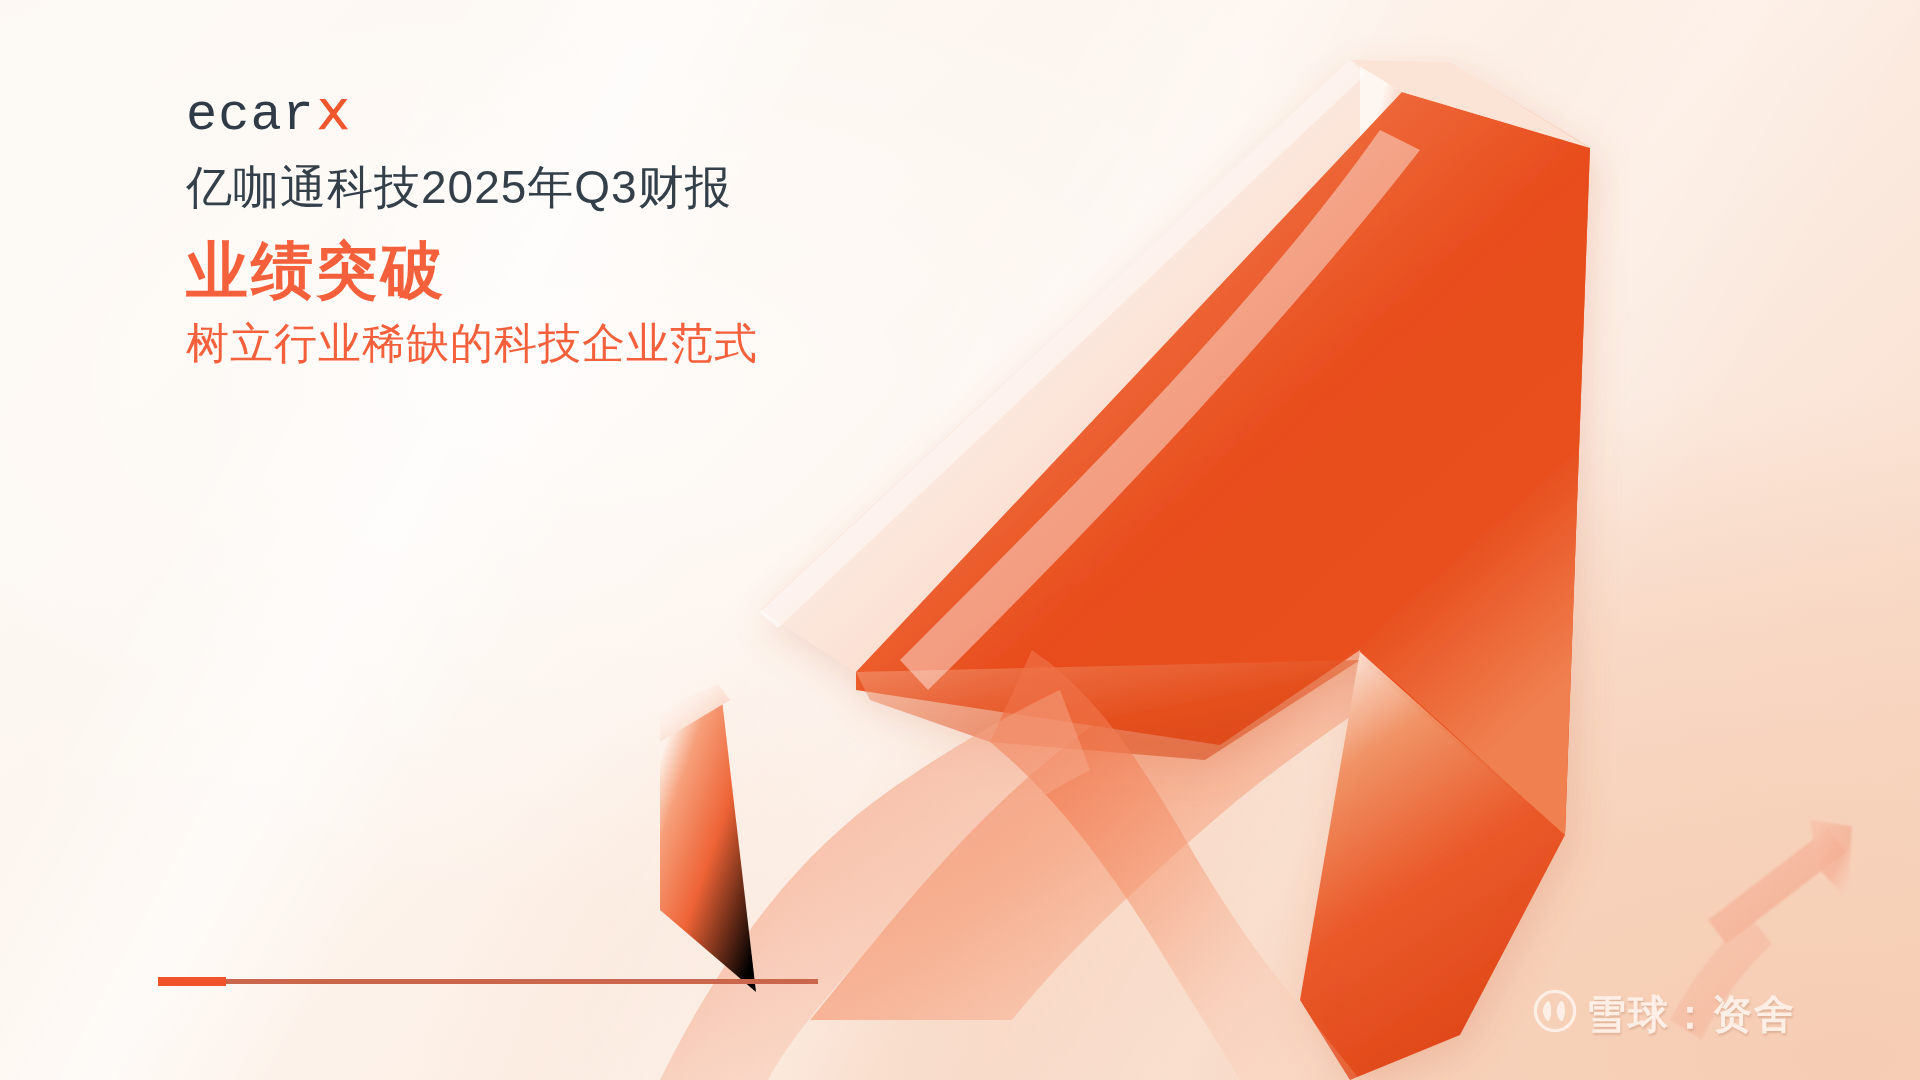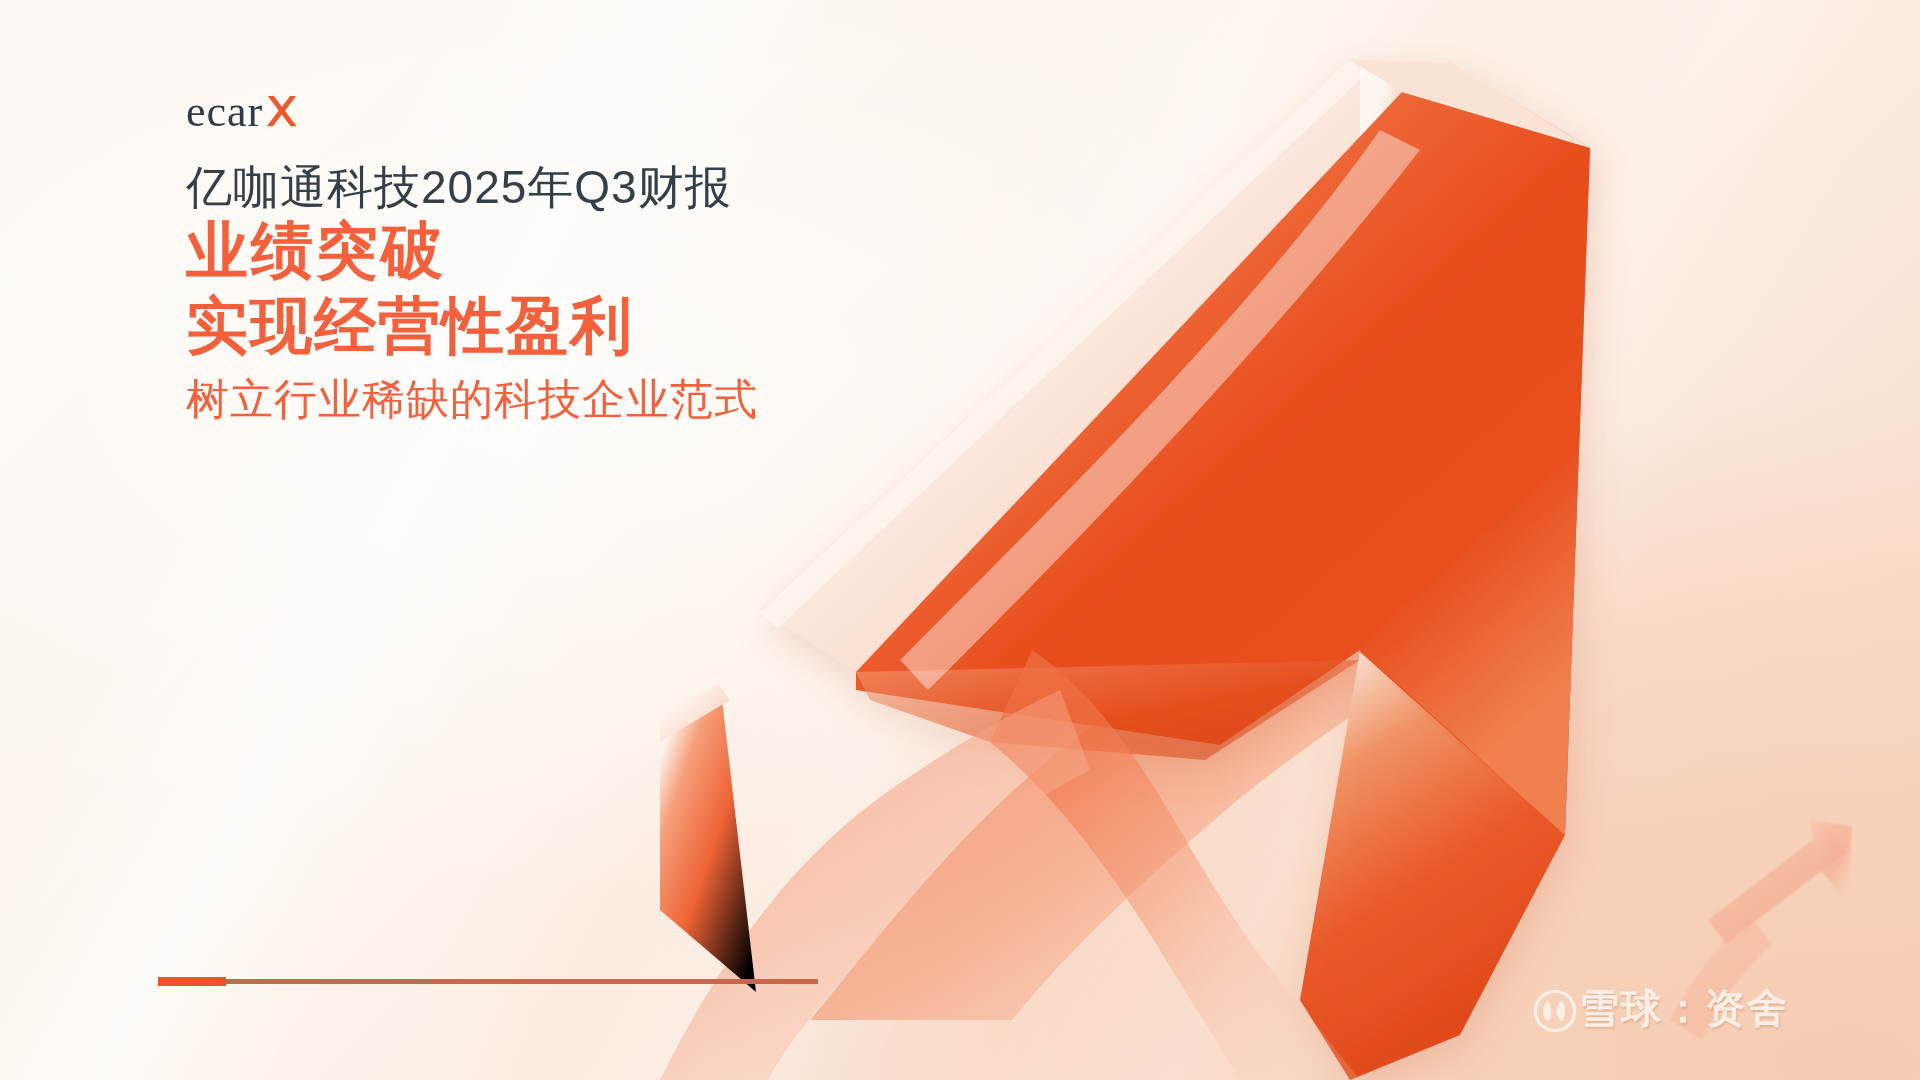--- a/index.html
+++ b/index.html
@@ -59,22 +59,22 @@
     width: 840px;
   }
 
   .logo {
     display: flex;
     align-items: baseline;
     height: 62px;
     margin-bottom: 38px;
   }
   .logo-word {
-    font-family: Liberation Serif, serif;
-    font-size: 44px;
+    font-family: Liberation Mono, monospace;
+    font-size: 52px;
     font-weight: 400;
     letter-spacing: 1px;
     color: #2f3b47;
     line-height: 1;
     margin-top: 28px;
   }
   .logo-x {
     font-family: "DejaVu Sans", sans-serif;
     font-size: 56px;
     font-weight: 400;
@@ -82,20 +82,21 @@
     line-height: 1;
     margin-left: 2px;
   }
 
   .kicker {
     font-size: 46px;
     font-weight: 400;
     color: #333f49;
     letter-spacing: 1px;
     line-height: 1.1;
+    margin-bottom: 20px;
     white-space: nowrap;
   }
 
   .headline {
     font-size: 62px;
     font-weight: 700;
     color: #f4603b;
     letter-spacing: 3px;
     line-height: 1.22;
     white-space: nowrap;
@@ -133,22 +134,22 @@
     height: 5px;
     background: #c9664c;
   }
 
   
   .watermark {
     position: absolute;
     left: 1532px;
     top: 988px;
     display: flex;
-    align-items: flex-start;
-    gap: 1px;
+    align-items: flex-end;
+    gap: 8px;
     opacity: 0.93;
   }
   .wm-logo {
     width: 46px;
     height: 46px;
     flex: 0 0 auto;
   }
   .wm-text {
     font-size: 40px;
     font-weight: 700;
@@ -363,21 +364,20 @@
   <div class="content">
 
     <div class="logo">
       <span class="logo-word">ecar</span>
         <span class="logo-x">x</span>
     </div>
 
     <div class="kicker">亿咖通科技2025年Q3财报</div>
 
     <div class="headline headline-1">业绩突破</div>
-    <div class="headline headline-2">实现经营性盈利</div>
 
     <div class="subline">树立行业稀缺的科技企业范式</div>
   </div>
 
   <div class="divider">
     <span class="divider-strong"></span>
     <span class="divider-rest"></span>
   </div>
 
   <div class="watermark">

